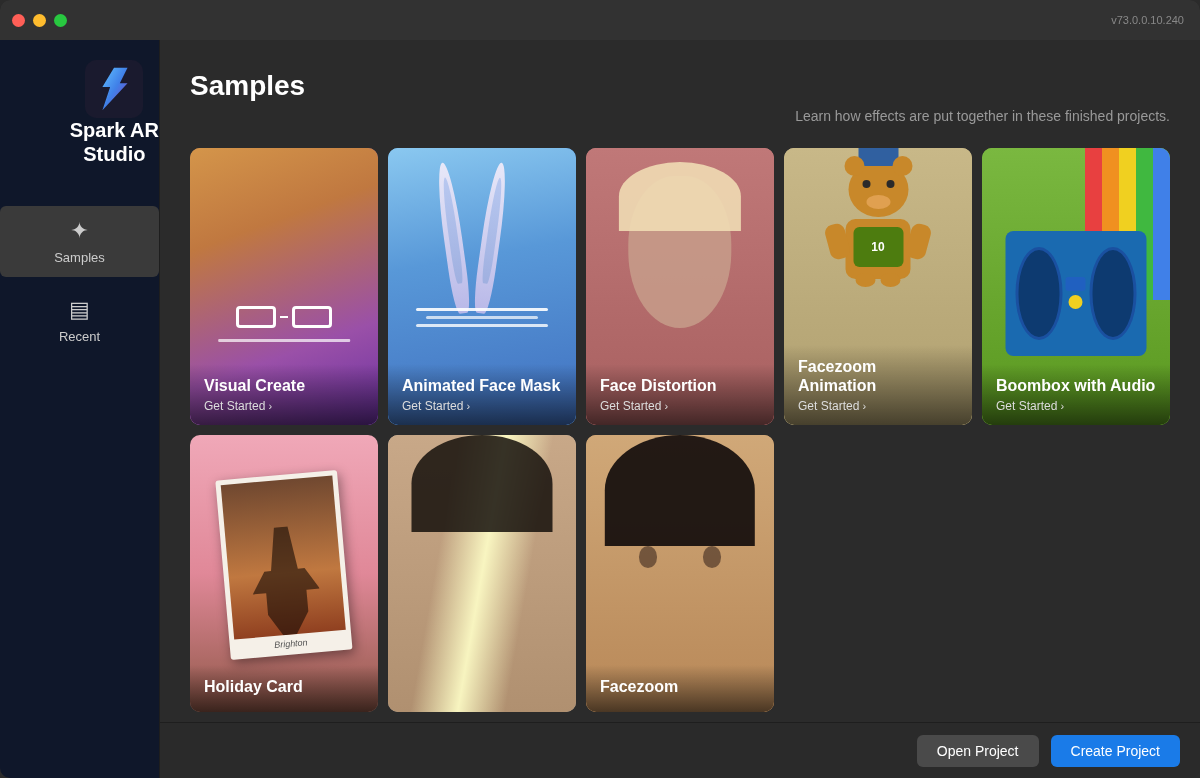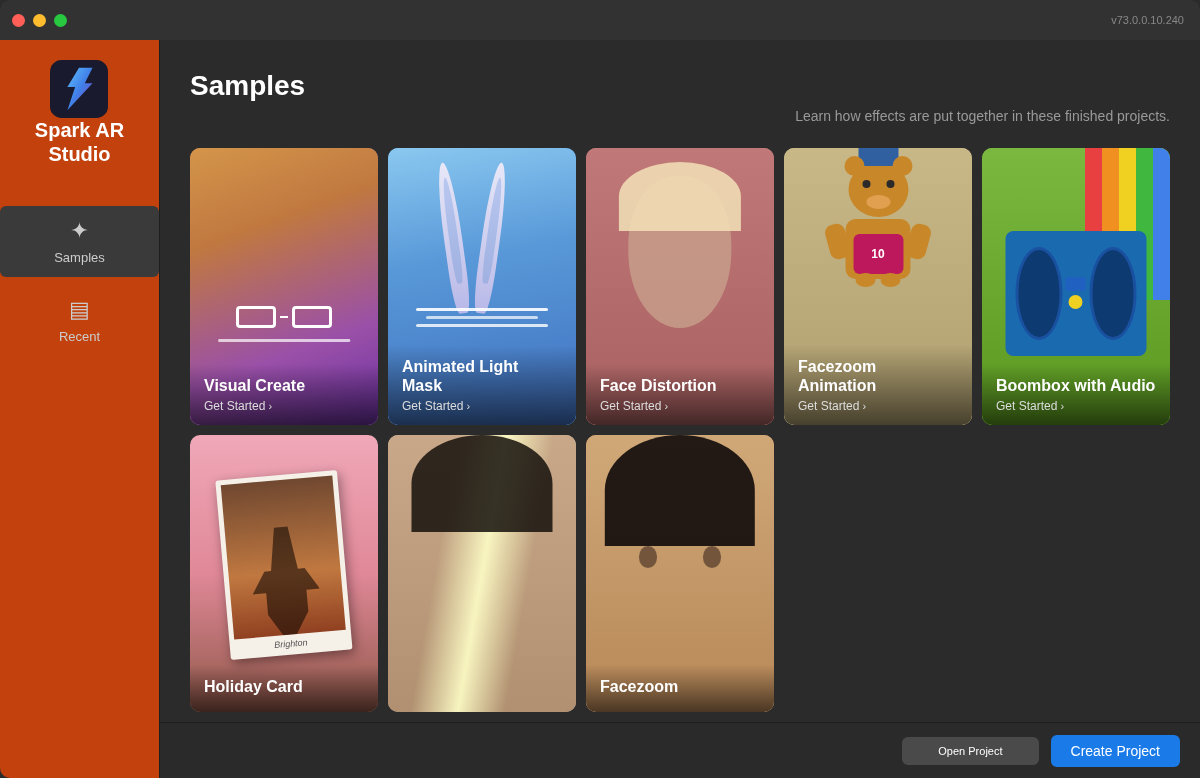--- a/index.html
+++ b/index.html
@@ -46,24 +46,24 @@
 
     
     .app-body {
       display: flex;
       height: calc(778px - 40px);
     }
 
     
     .sidebar {
       width: 160px;
-      background: #c2410c;
+      background: #0f172a;
       display: flex;
       flex-direction: column;
-      align-items: center;
+      align-items: flex-end;
       padding-top: 20px;
       border-right: 1px solid #1e1e1e;
     }
 
     .logo-container {
       display: flex;
       flex-direction: column;
       align-items: center;
       margin-bottom: 30px;
     }
@@ -210,22 +210,22 @@
       justify-content: flex-end;
       padding: 0 20px;
       gap: 12px;
       flex-shrink: 0;
     }
 
     .btn-open-project {
       background: #4a4a4a;
       border: none;
       color: #fff;
-      font-size: 11px;
-      padding: 8px 36px;
+      font-size: 14px;
+      padding: 8px 20px;
       border-radius: 6px;
       cursor: pointer;
     }
 
     .btn-create-project {
       background: #1a7be8;
       border: none;
       color: #fff;
       font-size: 14px;
       padding: 8px 20px;
@@ -390,21 +390,21 @@
               <div style="position:absolute;top:10%;left:25%;width:50%;height:70%;background:linear-gradient(180deg,#b8c8f0,#a0b0e0);border-radius:50% 50% 30% 30%;"></div>
             </div>
 
             <div style="position:absolute;bottom:35%;left:15%;right:15%;height:20px;display:flex;flex-direction:column;gap:5px;">
               <div style="height:3px;background:rgba(255,255,255,0.9);border-radius:2px;"></div>
               <div style="height:3px;background:rgba(255,255,255,0.7);border-radius:2px;margin: 0 10px;"></div>
               <div style="height:3px;background:rgba(255,255,255,0.8);border-radius:2px;"></div>
             </div>
           </div>
           <div class="card-overlay">
-            <div class="card-title">Animated Light Mask</div>
+            <div class="card-title">Animated Face Mask</div>
             <div class="card-link">
               <span>Get Started</span>
               <span class="card-link-arrow">›</span>
             </div>
           </div>
         </div>
 
         <div class="sample-card card-face-distortion">
           <div style="position:absolute;top:0;left:0;right:0;bottom:0;background:linear-gradient(180deg,#c07878 0%,#a86060 100%);">
 
@@ -437,21 +437,21 @@
                   <div style="position:absolute;top:-6px;right:-4px;width:20px;height:20px;background:#c8882a;border-radius:50%;"></div>
 
                   <div style="position:absolute;top:18px;left:14px;width:8px;height:8px;background:#2a2a2a;border-radius:50%;"></div>
                   <div style="position:absolute;top:18px;right:14px;width:8px;height:8px;background:#2a2a2a;border-radius:50%;"></div>
 
                   <div style="position:absolute;bottom:8px;left:50%;transform:translateX(-50%);width:24px;height:14px;background:#e0a050;border-radius:50%;"></div>
                 </div>
                 
                 <div style="width:65px;height:60px;background:#c8882a;border-radius:10px;margin:2px auto 0;position:relative;">
 
-                  <div style="position:absolute;top:15px;left:50%;transform:translateX(-50%);width:50px;height:40px;background:#be185d;border-radius:6px;display:flex;align-items:center;justify-content:center;font-size:12px;color:white;font-weight:bold;">10</div>
+                  <div style="position:absolute;top:8px;left:50%;transform:translateX(-50%);width:50px;height:40px;background:#4d7c0f;border-radius:6px;display:flex;align-items:center;justify-content:center;font-size:12px;color:white;font-weight:bold;">10</div>
 
                   <div style="position:absolute;top:5px;left:-18px;width:20px;height:35px;background:#c8882a;border-radius:8px;transform:rotate(-15deg);"></div>
                   <div style="position:absolute;top:5px;right:-18px;width:20px;height:35px;background:#c8882a;border-radius:8px;transform:rotate(15deg);"></div>
 
                   <div style="position:absolute;bottom:-8px;left:10px;width:20px;height:14px;background:#c8882a;border-radius:50%;"></div>
                   <div style="position:absolute;bottom:-8px;right:10px;width:20px;height:14px;background:#c8882a;border-radius:50%;"></div>
                 </div>
               </div>
             </div>
           </div>

